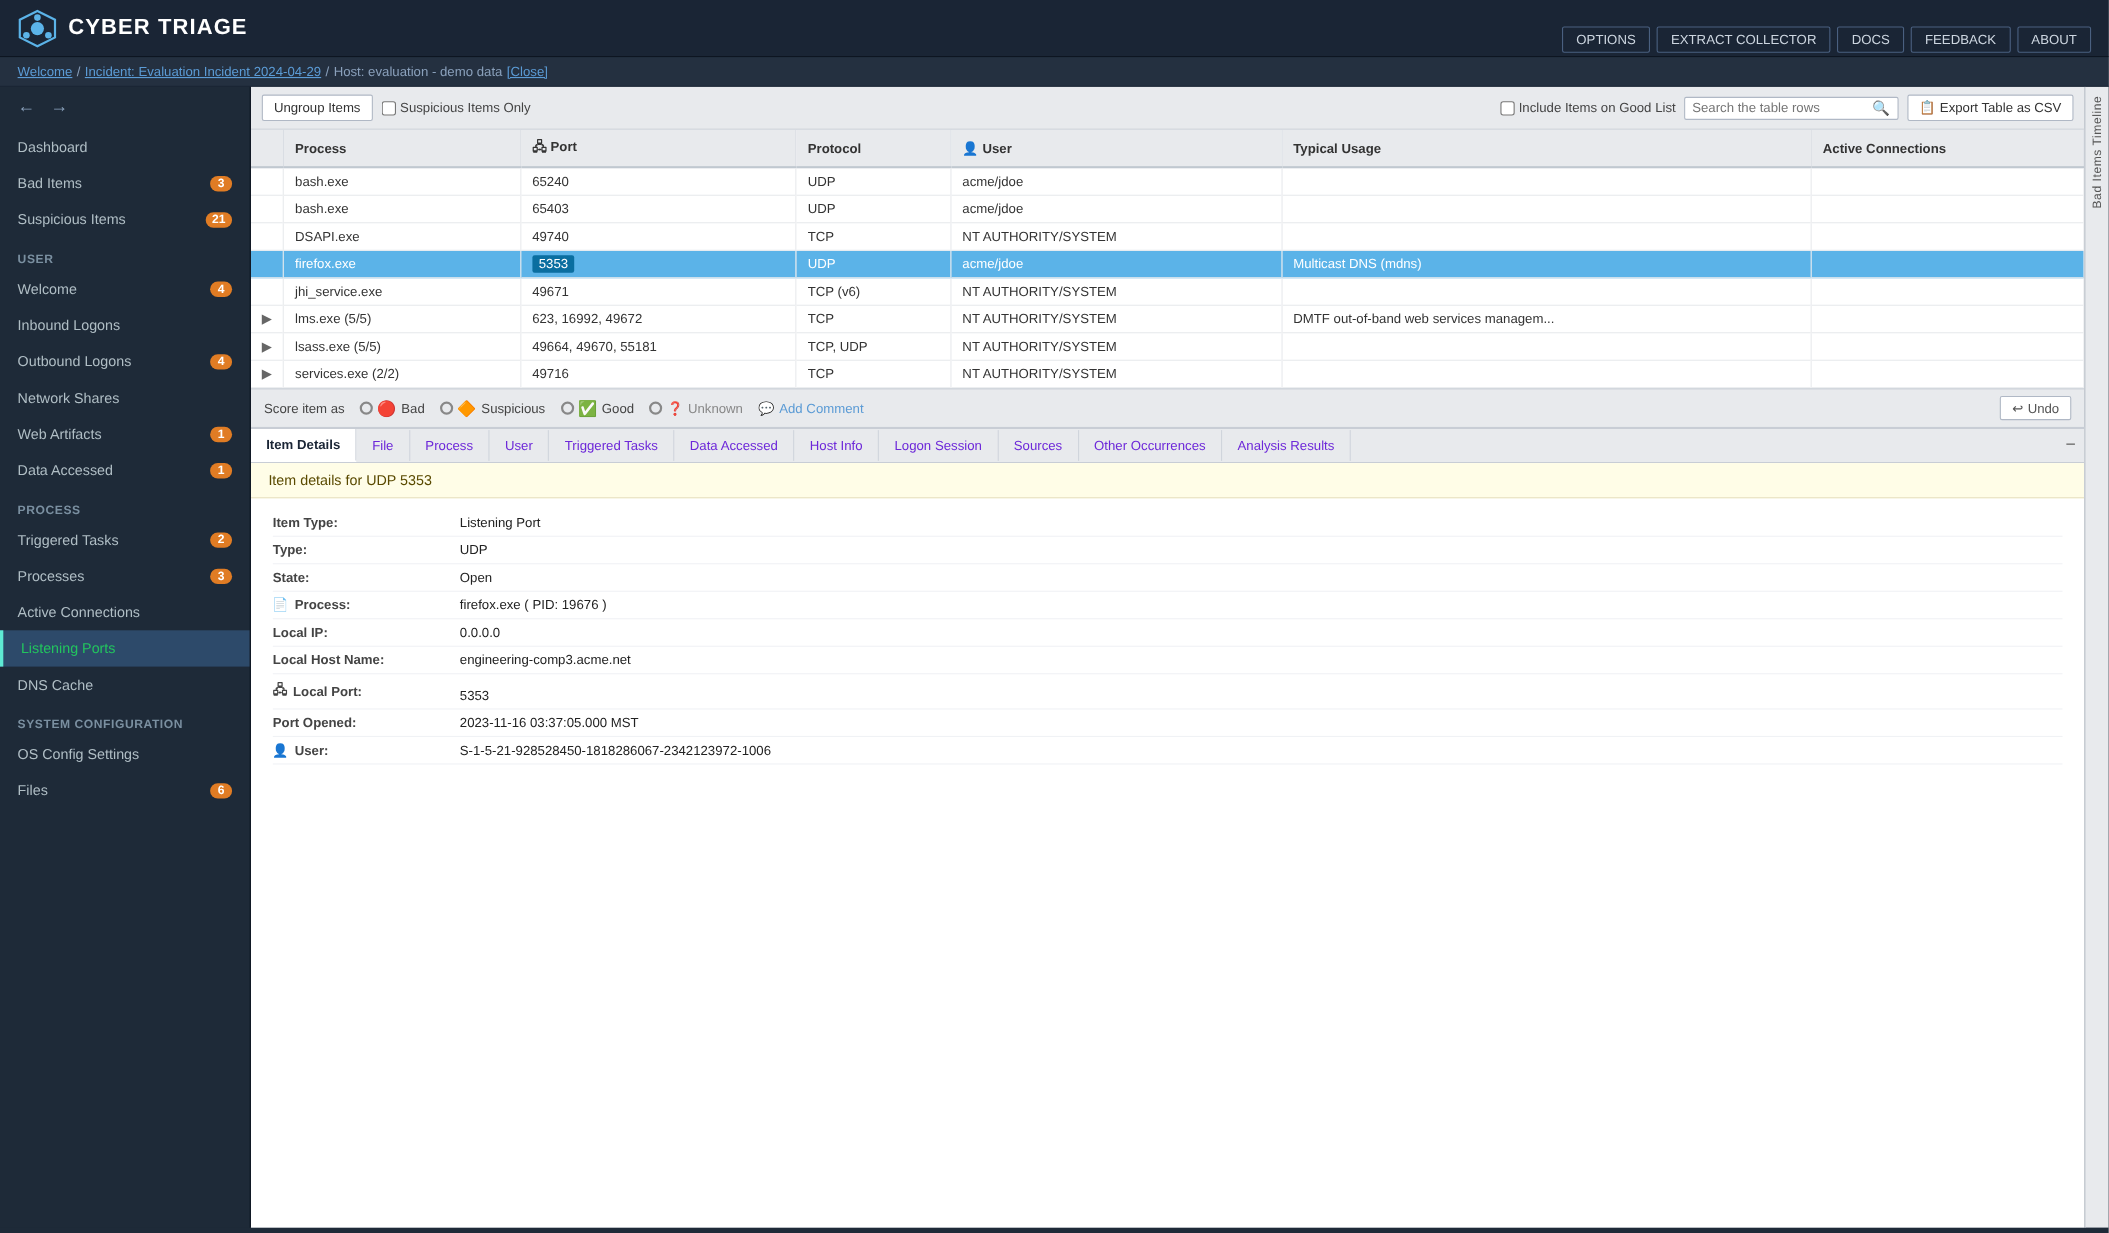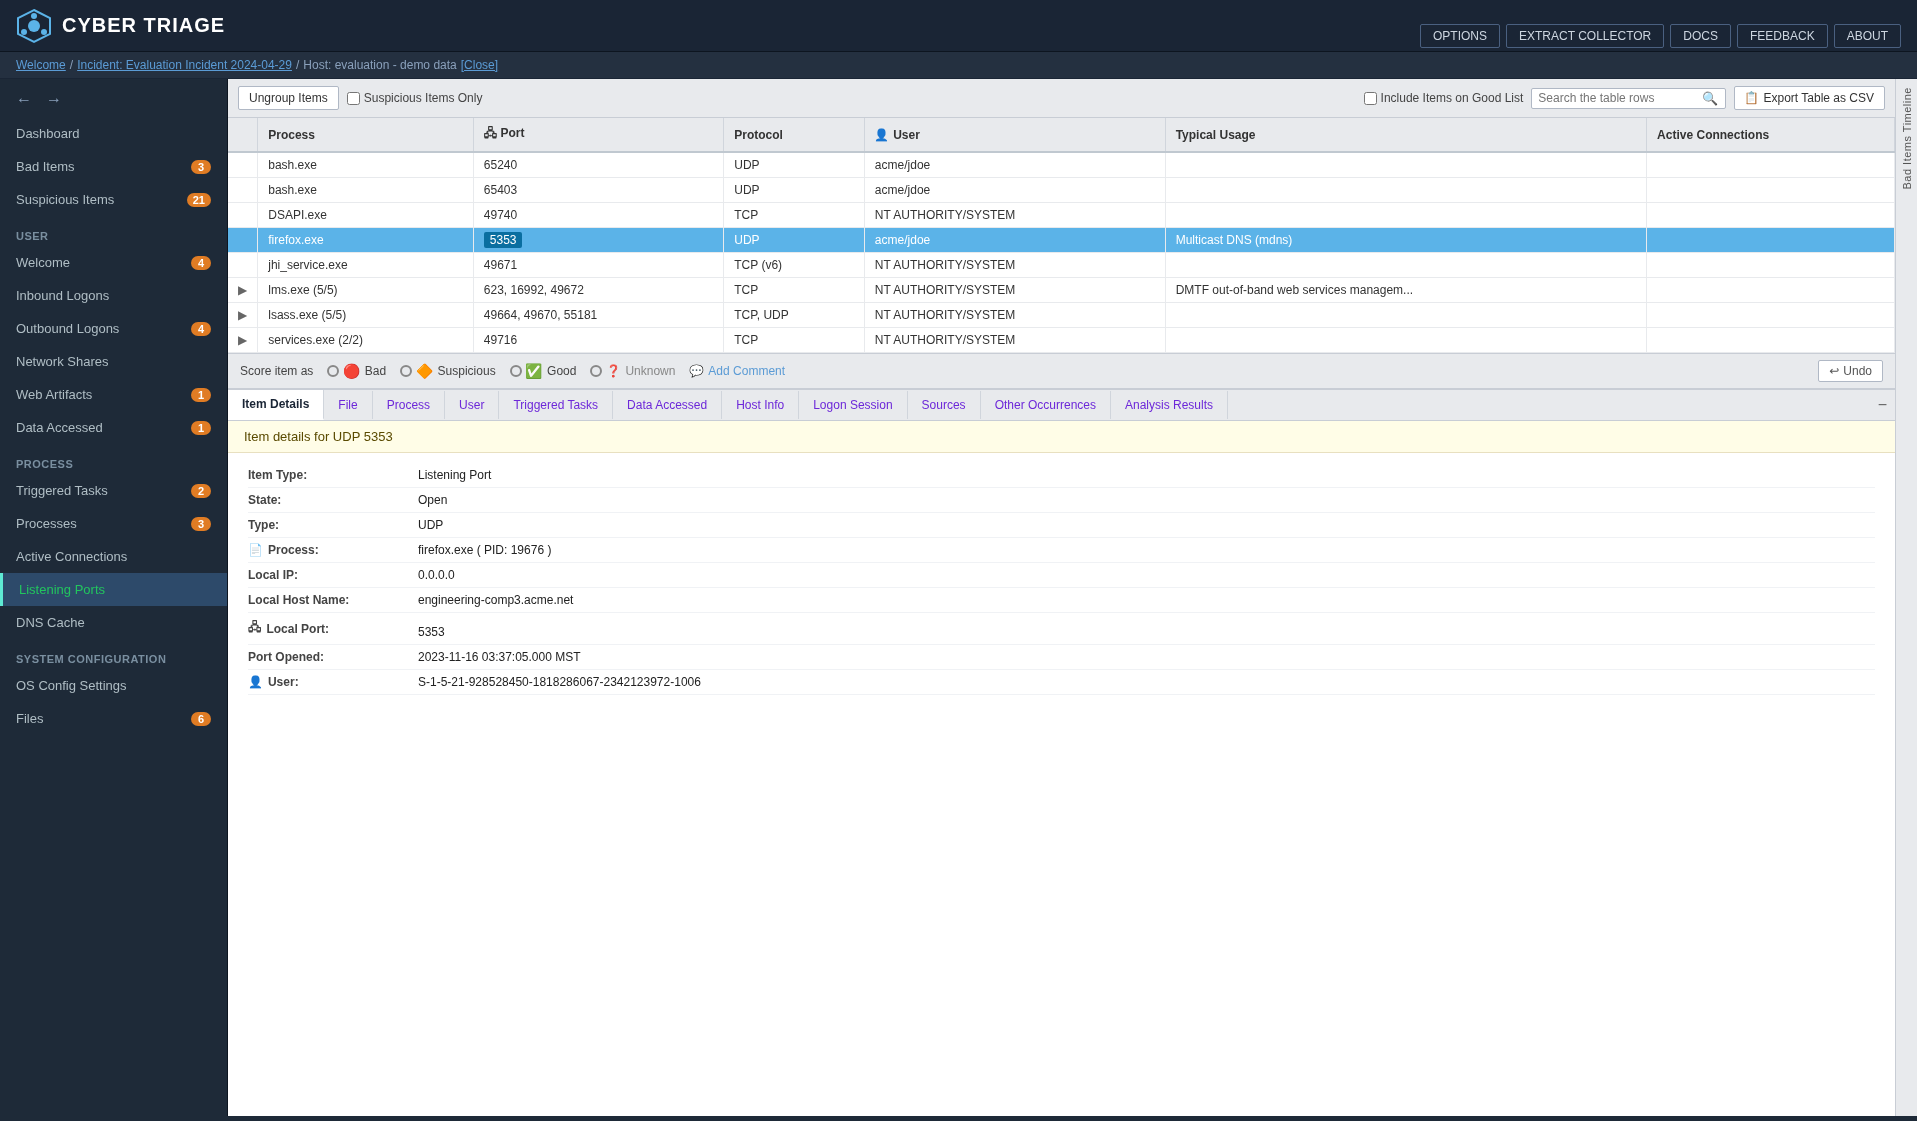--- a/index.html
+++ b/index.html
@@ -656,29 +656,29 @@
         <div class="detail-header">Item details for UDP 5353</div>
         <div class="detail-grid" id="detail-rows">
         <div class="detail-row">
               <div class="detail-label">
                 <span>Item Type:</span>
               </div>
               <div class="detail-value">Listening Port</div>
             </div>
             <div class="detail-row">
               <div class="detail-label">
+                <span>Type:</span>
+              </div>
+              <div class="detail-value">UDP</div>
+            </div>
+            <div class="detail-row">
+              <div class="detail-label">
                 <span>State:</span>
               </div>
               <div class="detail-value">Open</div>
-            </div>
-            <div class="detail-row">
-              <div class="detail-label">
-                <span>Type:</span>
-              </div>
-              <div class="detail-value">UDP</div>
             </div>
             <div class="detail-row">
               <div class="detail-label">
                 <span>📄 </span>
                 <span>Process:</span>
               </div>
               <div class="detail-value">firefox.exe ( PID: 19676 )</div>
             </div>
             <div class="detail-row">
               <div class="detail-label">

